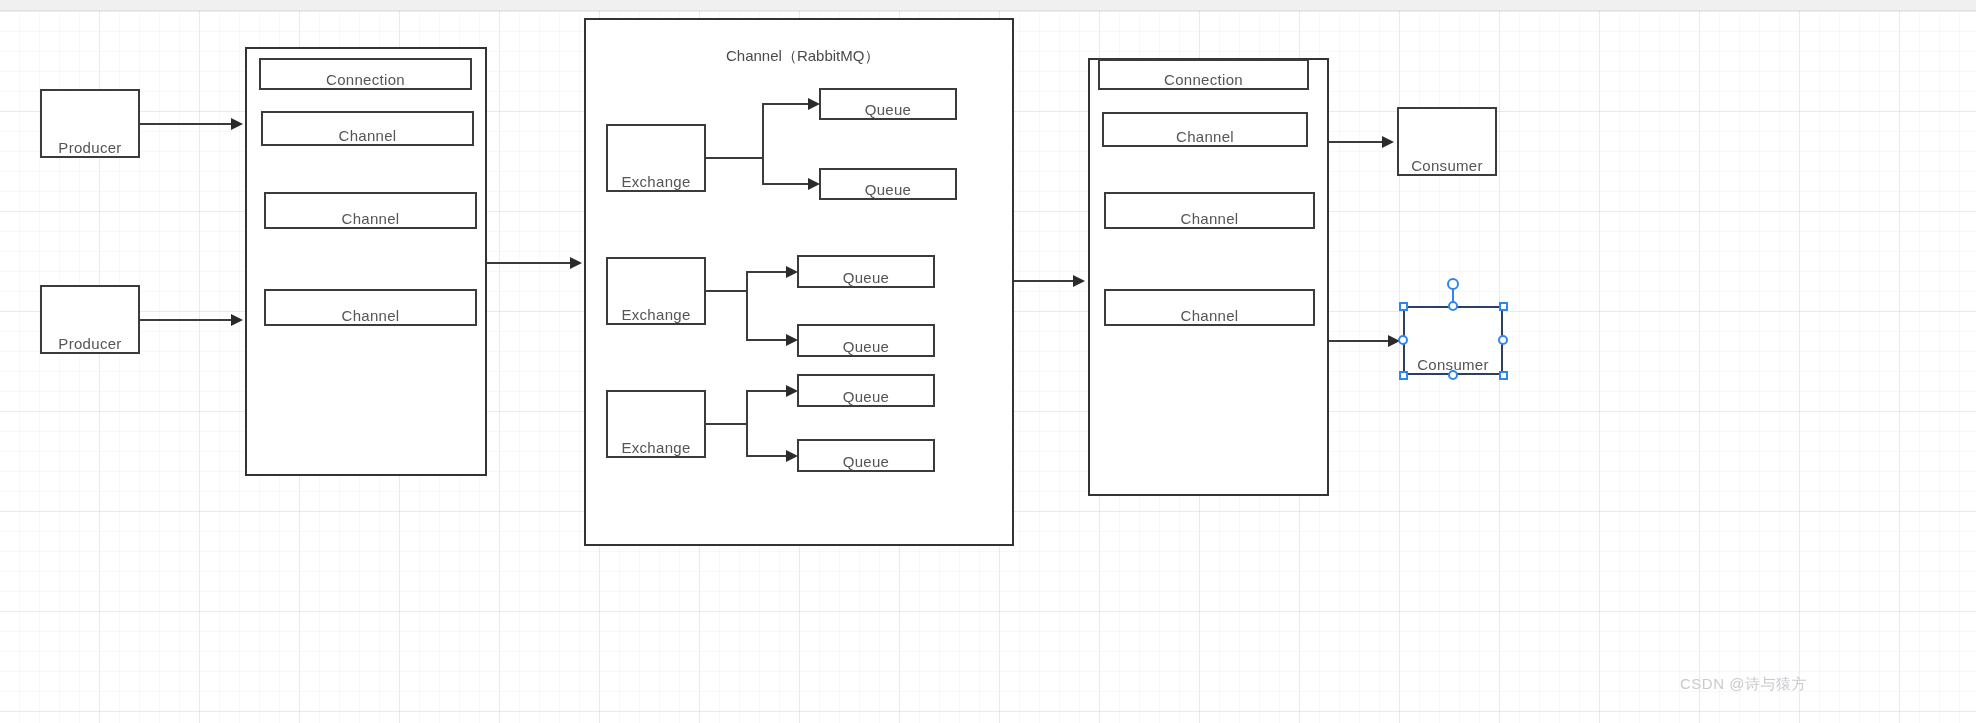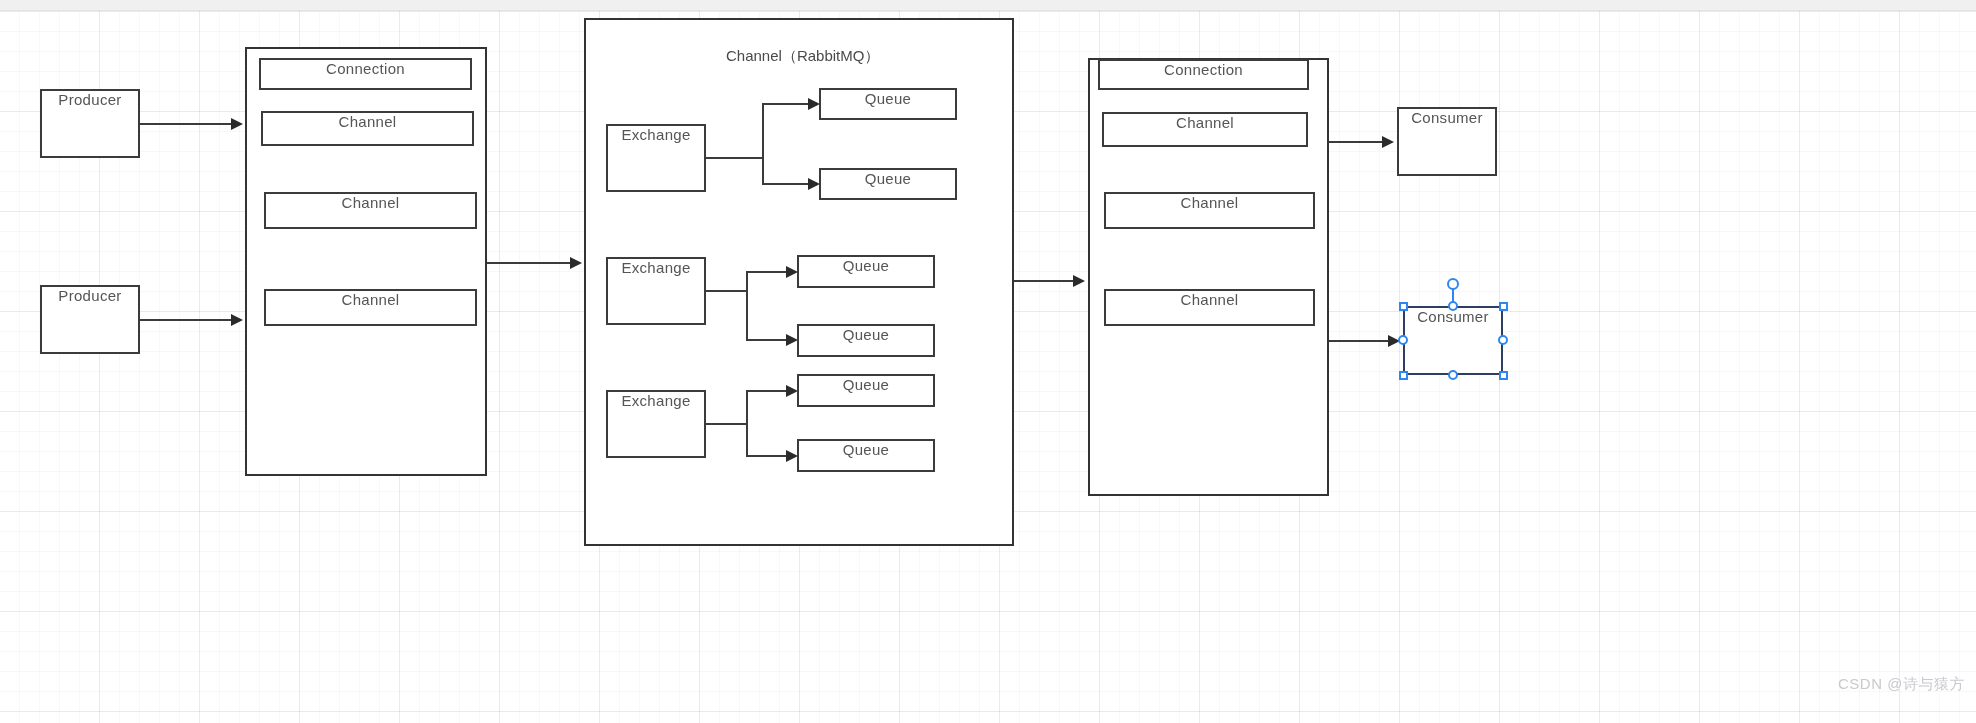--- a/index.html
+++ b/index.html
@@ -26,21 +26,21 @@
     position:absolute;left:0;top:0;width:1976px;height:11px;
     background:#f0f0f0;border-bottom:1px solid #e3e3e3;
     box-sizing:border-box;
   }
 
   
   .box{
     position:absolute;box-sizing:border-box;
     background:#ffffff;
     border:2px solid #3b3b3b;
-    display:flex;align-items:flex-start;justify-content:center;
+    display:flex;align-items:flex-end;justify-content:center;
     color:#555555;
     font-size:15px;
     letter-spacing:.3px;
     white-space:nowrap;
   }
   .container-box{
     position:absolute;box-sizing:border-box;
     background:#ffffff;
     border:2px solid #333333;
   }
@@ -224,17 +224,17 @@
   <div class="handle-ci" style="left:1448px;top:301px;"></div>
   <div class="handle-sq" style="left:1499px;top:302px;"></div>
 
   <div class="handle-ci" style="left:1398px;top:335px;"></div>
   <div class="handle-ci" style="left:1498px;top:335px;"></div>
 
   <div class="handle-sq" style="left:1399px;top:371px;"></div>
   <div class="handle-ci" style="left:1448px;top:370px;"></div>
   <div class="handle-sq" style="left:1499px;top:371px;"></div>
 
-  <div id="watermark" style="left:1838px;top:694px;transform:translateY(-100%);">
+  <div id="watermark" style="left:1680px;top:694px;transform:translateY(-100%);">
     <span>CSDN @诗与猿方</span>
   </div>
 
 </div>
 
 </body></html>

